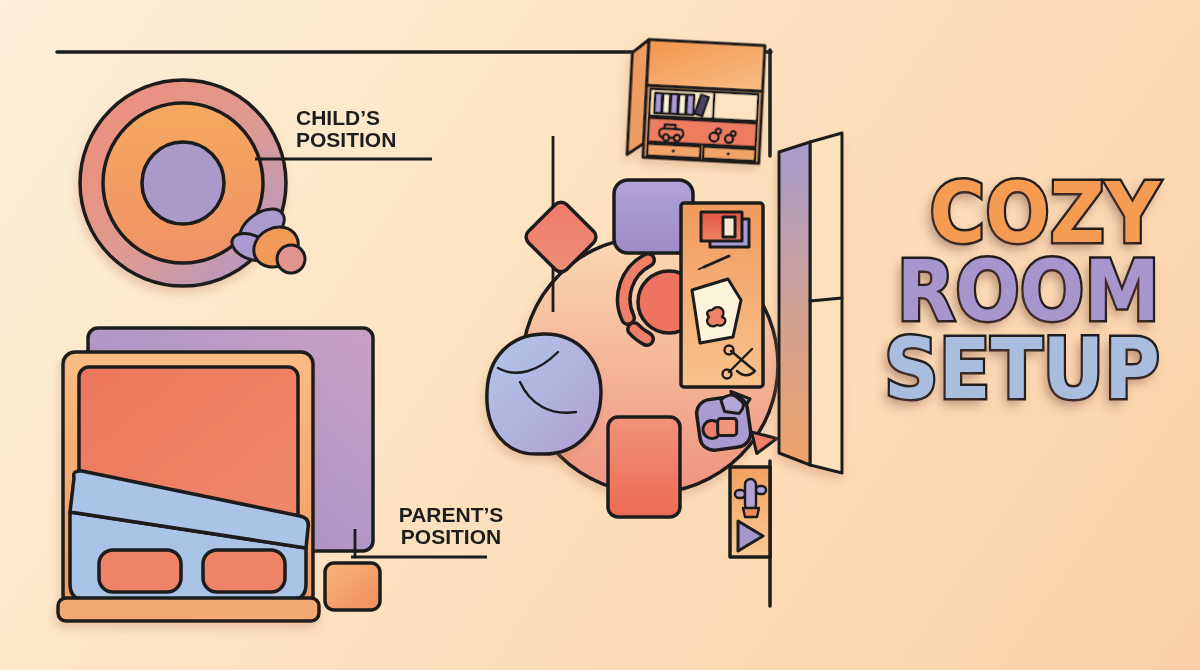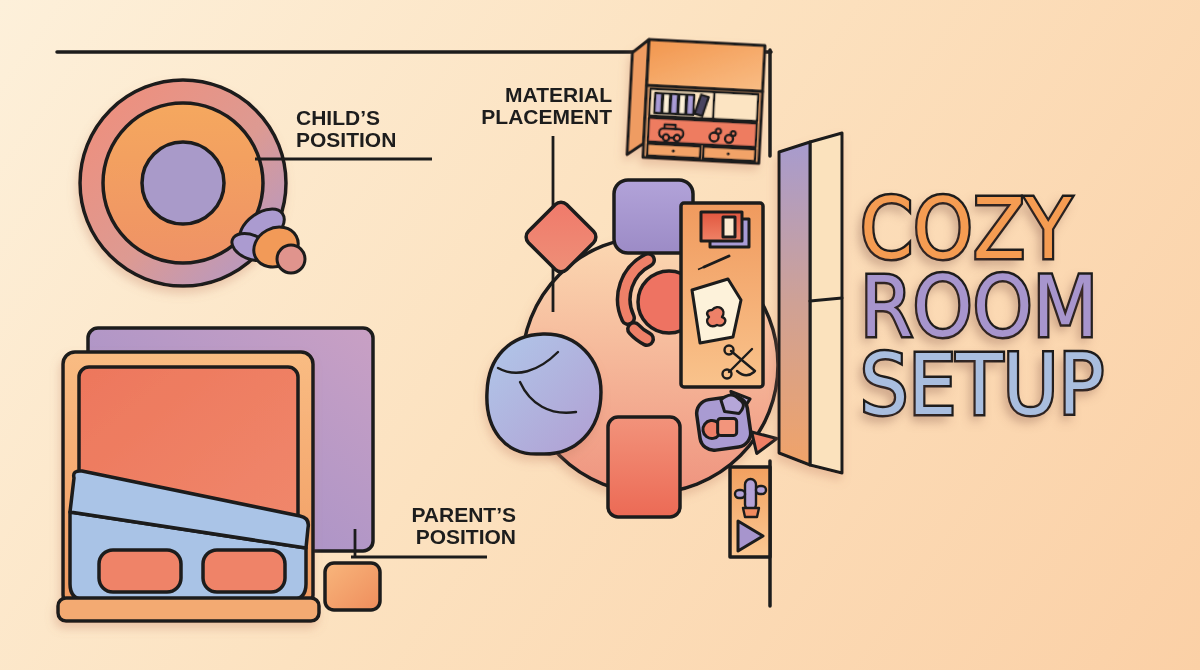--- a/index.html
+++ b/index.html
@@ -12,22 +12,22 @@
   .o  {stroke:#1c1c1c;stroke-width:3.5;stroke-linejoin:round;stroke-linecap:round;}
   .o3 {stroke:#1c1c1c;stroke-width:3;stroke-linejoin:round;stroke-linecap:round;}
   .o2 {stroke:#1c1c1c;stroke-width:2.4;stroke-linejoin:round;stroke-linecap:round;}
   .nf {fill:none;}
   .callout{
     position:absolute;color:#1d1d1d;font-weight:700;font-size:21px;line-height:22px;
     letter-spacing:0px;white-space:nowrap;
   }
   .callout div{white-space:nowrap;}
   .title{
-    position:absolute;left:860px;top:190px;width:300px;text-align:left;
-    font-family:"DejaVu Sans",sans-serif;font-weight:normal;
+    position:absolute;left:860px;top:174px;width:300px;text-align:right;
+    font-family:"DejaVu Sans",sans-serif;font-weight:bold;
   }
   .title-line{
     font-size:76px;line-height:78px;letter-spacing:0px;
     -webkit-text-stroke:4.5px #1c1c1c;paint-order:stroke fill;
     transform:scaleY(1.1);transform-origin:50% 50%;
     text-shadow:-4px 6px 10px rgba(120,70,60,.5);
   }
 </style>
 </head>
 <body>
@@ -259,26 +259,22 @@
     <polygon class="o3" points="779,152 810,142 810,465 779,453" fill="url(#gDoor)"></polygon>
     <line class="o3" x1="810" y1="301" x2="842" y2="298"></line>
   </g>
 </svg>
 
 <div class="callout" style="left:296px;top:107px;width:140px;text-align:left;">
   <div>CHILD’S</div>
   <div>POSITION</div>
 </div>
 
-<div class="callout" style="left:470px;top:84px;width:142px;text-align:right;">
-  <div>MATERIAL</div>
-  <div>PLACEMENT</div>
-</div>
-
-<div class="callout" style="left:386px;top:504px;width:130px;text-align:right;">
+
+<div class="callout" style="left:386px;top:504px;width:130px;text-align:center;">
   <div>PARENT’S</div>
   <div>POSITION</div>
 </div>
 
 <div class="title">
   <div class="title-line" style="color: rgb(245, 156, 82);">COZY</div>
   <div class="title-line" style="color: rgb(167, 149, 205);">ROOM</div>
   <div class="title-line" style="color: rgb(169, 190, 223);">SETUP</div>
 </div>
 

